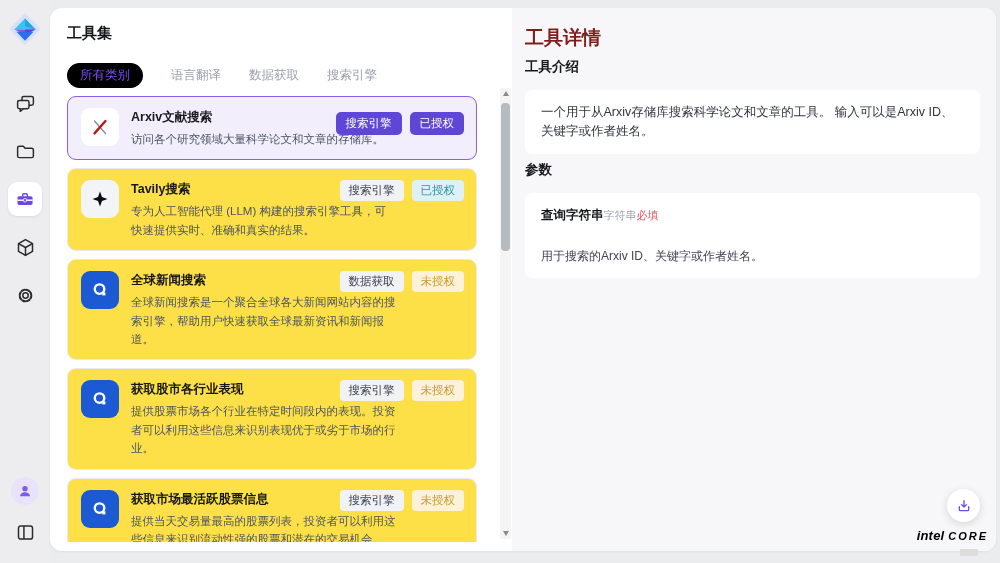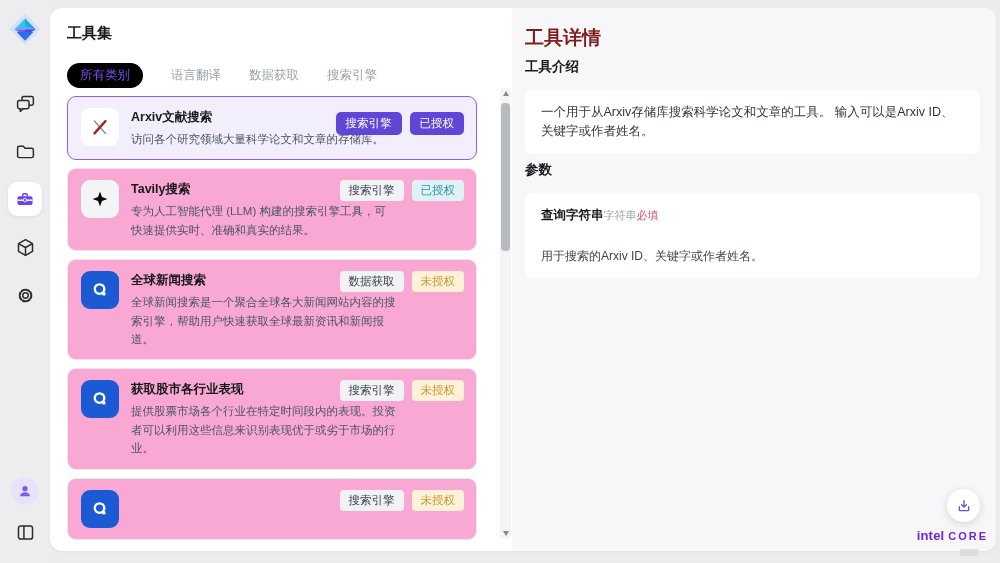--- a/index.html
+++ b/index.html
@@ -27,21 +27,21 @@
 
   
   .list-pane { width:462px; position:relative; padding:16px 0 0 17px; }
   .list-title { font-size:15px; font-weight:bold; color:#17181c; }
   .tabs { display:flex; align-items:center; gap:28px; margin-top:21px; height:22px; }
   .tab { font-size:12.5px; color:#9aa0ab; cursor:pointer; white-space:nowrap; }
   .tab.active { background:#000000; color:#7c4ff0; padding:4px 13px; border-radius:13px; }
   .cards { margin-top:10px; width:410px; display:flex; flex-direction:column; gap:8px;
     height:446px; overflow:hidden; }
 
-  .card { position:relative; background:#f9a8d4; border:1px solid #e7e9ee; border-radius:9px;
+  .card { position:relative; background:#fde047; border:1px solid #e7e9ee; border-radius:9px;
     padding:11px 13px; display:flex; gap:12px; cursor:pointer; flex:none; }
   .card.selected { background:#f3eefc; border:1.5px solid #8a5cf0; }
   .tool-icon { width:38px; height:38px; border-radius:9px; flex:none; background:#f3f4f6;
     display:flex; align-items:center; justify-content:center; }
   .tool-icon.white { background:#ffffff; }
   .tool-icon.blue { background:#1b5ad2; }
   .tool-text { padding-top:1px; }
   .tool-name { font-size:12.5px; font-weight:bold; color:#17181c; }
   .tool-desc { font-size:11.5px; color:#4b5563; line-height:1.6; margin-top:4px; max-width:266px; }
   .tags { position:absolute; top:11px; right:12px; display:flex; gap:8px; }
@@ -75,21 +75,21 @@
   .param-name { font-size:12.5px; font-weight:bold; color:#17181c; }
   .param-type { font-size:11px; color:#9aa1ad; }
   .param-req { font-size:11px; color:#e25566; }
   .param-desc { font-size:12px; color:#3f4552; margin-top:23px; }
 
   
   .fab { position:absolute; right:20px; top:489px; width:33px; height:33px; border-radius:50%;
     background:#ffffff; box-shadow:0 2px 9px rgba(0,0,0,.14); display:flex;
     align-items:center; justify-content:center; cursor:pointer; }
   .intel { position:absolute; right:12px; top:527px; text-align:center; line-height:1; }
-  .intel-text { font-size:13px; color:#6d28d9; letter-spacing:.2px; }
+  .intel-text { font-size:13px; color:#000000; letter-spacing:.2px;font-style:italic; }
   .intel-text b { font-weight:600; }
   .intel-core { font-size:11px; letter-spacing:2px; font-weight:600; }
   .intel-badge { display:inline-block; margin-left:34px; margin-top:2px; width:18px; height:7px;
     background:#dddddd; border-radius:1px; }
   svg { display:block; }
 </style>
 </head>
 <body>
 
 <aside class="sidebar">
@@ -234,20 +234,24 @@
         </div>
       </div>
 
       <div class="card">
         <div class="tool-icon blue">
           <svg viewBox="0 0 24 24" width="22" height="22" fill="none">
             <circle cx="11.5" cy="11" r="5.2" stroke="#ffffff" stroke-width="2.6"></circle>
             <rect x="14.5" y="14.5" width="3.4" height="3.4" fill="#ffffff"></rect>
           </svg>
         </div>
+        <div class="tool-text">
+          <div class="tool-name">获取市场最活跃股票信息</div>
+          <div class="tool-desc">提供当天交易量最高的股票列表，投资者可以利用这些信息来识别流动性强的股票和潜在的交易机会。</div>
+        </div>
         <div class="tags">
           <span class="tag gray">搜索引擎</span>
           <span class="tag amber">未授权</span>
         </div>
       </div>
 
     </div>
 
     <div class="scrollbar">
       <div class="scroll-arrow up">

